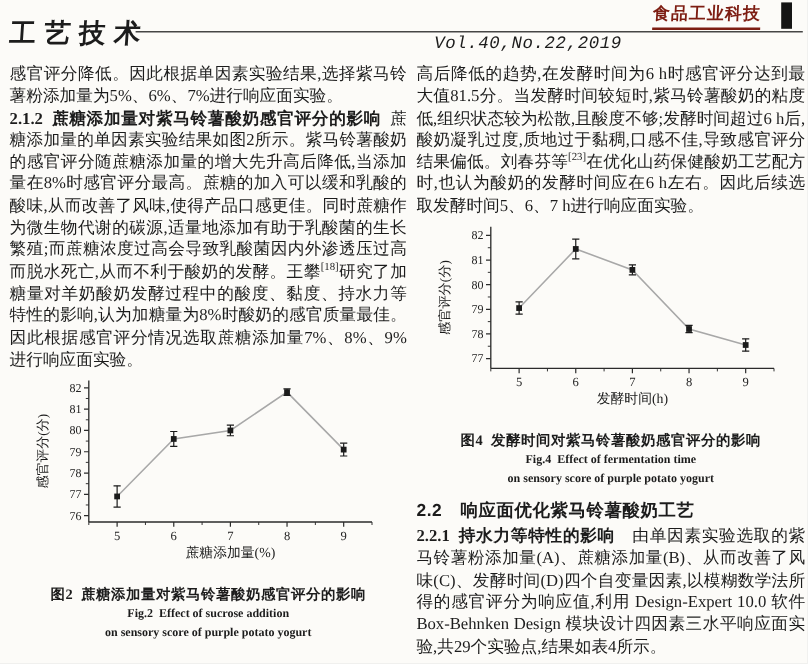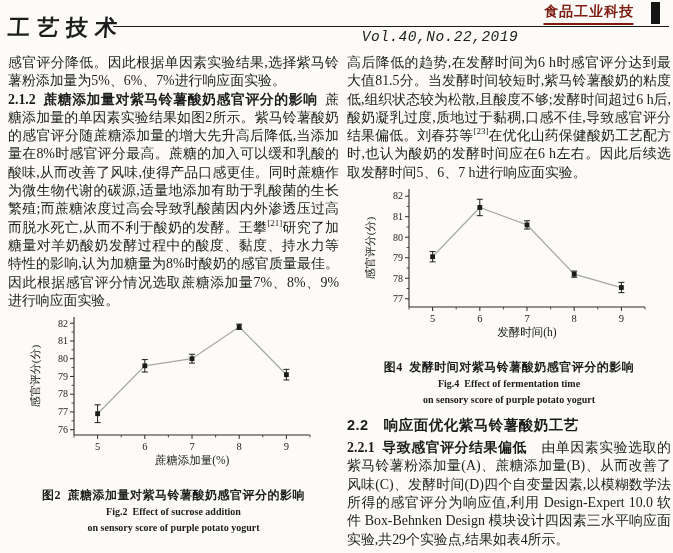--- a/index.html
+++ b/index.html
@@ -54,21 +54,21 @@
 <div class="page">
 
   <div class="masthead-logo">工艺技术</div>
   <div class="header-rule"></div>
   <div class="journal-logo" style="color: rgb(125, 29, 18);">食品工业科技</div>
   <div class="journal-bar"></div>
   <div class="volume-line">Vol.40,No.22,2019</div>
 
   <div class="col col-left">
     <p class="body"><span>感官评分降低。因此根据单因素实验结果,选择紫马铃薯粉添加量为5%、6%、7%进行响应面实验。</span></p>
-    <p class="body"><span class="b">2.1.2</span><span class="b"> 蔗糖添加量对紫马铃薯酸奶感官评分的影响</span><span> 蔗糖添加量的单因素实验结果如图2所示。紫马铃薯酸奶的感官评分随蔗糖添加量的增大先升高后降低,当添加量在8%时感官评分最高。蔗糖的加入可以缓和乳酸的酸味,从而改善了风味,使得产品口感更佳。同时蔗糖作为微生物代谢的碳源,适量地添加有助于乳酸菌的生长繁殖;而蔗糖浓度过高会导致乳酸菌因内外渗透压过高而脱水死亡,从而不利于酸奶的发酵。王攀</span><sup>[21]</sup><span>研究了加糖量对羊奶酸奶发酵过程中的酸度、黏度、持水力等特性的影响,认为加糖量为8%时酸奶的感官质量最佳。因此根据感官评分情况选取蔗糖添加量7%、8%、9%进行响应面实验。</span></p>
+    <p class="body"><span class="b">2.1.2</span><span class="b"> 蔗糖添加量对紫马铃薯酸奶感官评分的影响</span><span> 蔗糖添加量的单因素实验结果如图2所示。紫马铃薯酸奶的感官评分随蔗糖添加量的增大先升高后降低,当添加量在8%时感官评分最高。蔗糖的加入可以缓和乳酸的酸味,从而改善了风味,使得产品口感更佳。同时蔗糖作为微生物代谢的碳源,适量地添加有助于乳酸菌的生长繁殖;而蔗糖浓度过高会导致乳酸菌因内外渗透压过高而脱水死亡,从而不利于酸奶的发酵。王攀</span><sup>[18]</sup><span>研究了加糖量对羊奶酸奶发酵过程中的酸度、黏度、持水力等特性的影响,认为加糖量为8%时酸奶的感官质量最佳。因此根据感官评分情况选取蔗糖添加量7%、8%、9%进行响应面实验。</span></p>
 
     <figure>
       <div class="fig-chart">
           <svg width="292" height="158" viewBox="0 0 292 158">
             <line x1="46" y1="5" x2="46" y2="123" stroke="#2b2b2b" stroke-width="1.1"></line>
             <line x1="46" y1="123" x2="282" y2="123" stroke="#2b2b2b" stroke-width="1.1"></line>
             <line x1="46" y1="117.67669172932335" x2="42" y2="117.67669172932335" stroke="#2b2b2b" stroke-width="1"></line>
             <text x="40" y="120.97669172932335" text-anchor="end" font-size="10" fill="#222">76</text>
             <line x1="46" y1="99.93233082706769" x2="42" y2="99.93233082706769" stroke="#2b2b2b" stroke-width="1"></line>
             <text x="40" y="103.23233082706768" text-anchor="end" font-size="10" fill="#222">77</text>
@@ -204,16 +204,16 @@
           </svg>
         </div>
       <figcaption>
         <div class="cap-cn">图4 发酵时间对紫马铃薯酸奶感官评分的影响</div>
         <div class="cap-en">Fig.4 Effect of fermentation time</div>
         <div class="cap-en">on sensory score of purple potato yogurt</div>
       </figcaption>
     </figure>
 
     <h3 class="sec-head"><span class="b">2.2</span><span class="b"> 响应面优化紫马铃薯酸奶工艺</span></h3>
-    <p class="body"><span class="b">2.2.1</span><span class="b"> 导致感官评分结果偏低</span><span> 由单因素实验选取的紫马铃薯粉添加量(A)、蔗糖添加量(B)、从而改善了风味(C)、发酵时间(D)四个自变量因素,以模糊数学法所得的感官评分为响应值,利用 Design-Expert 10.0 软件 Box-Behnken Design 模块设计四因素三水平响应面实验,共29个实验点,结果如表4所示。</span></p>
+    <p class="body"><span class="b">2.2.1</span><span class="b"> 持水力等特性的影响</span><span> 由单因素实验选取的紫马铃薯粉添加量(A)、蔗糖添加量(B)、从而改善了风味(C)、发酵时间(D)四个自变量因素,以模糊数学法所得的感官评分为响应值,利用 Design-Expert 10.0 软件 Box-Behnken Design 模块设计四因素三水平响应面实验,共29个实验点,结果如表4所示。</span></p>
   </div>
 
 </div>
 
 </body></html>

